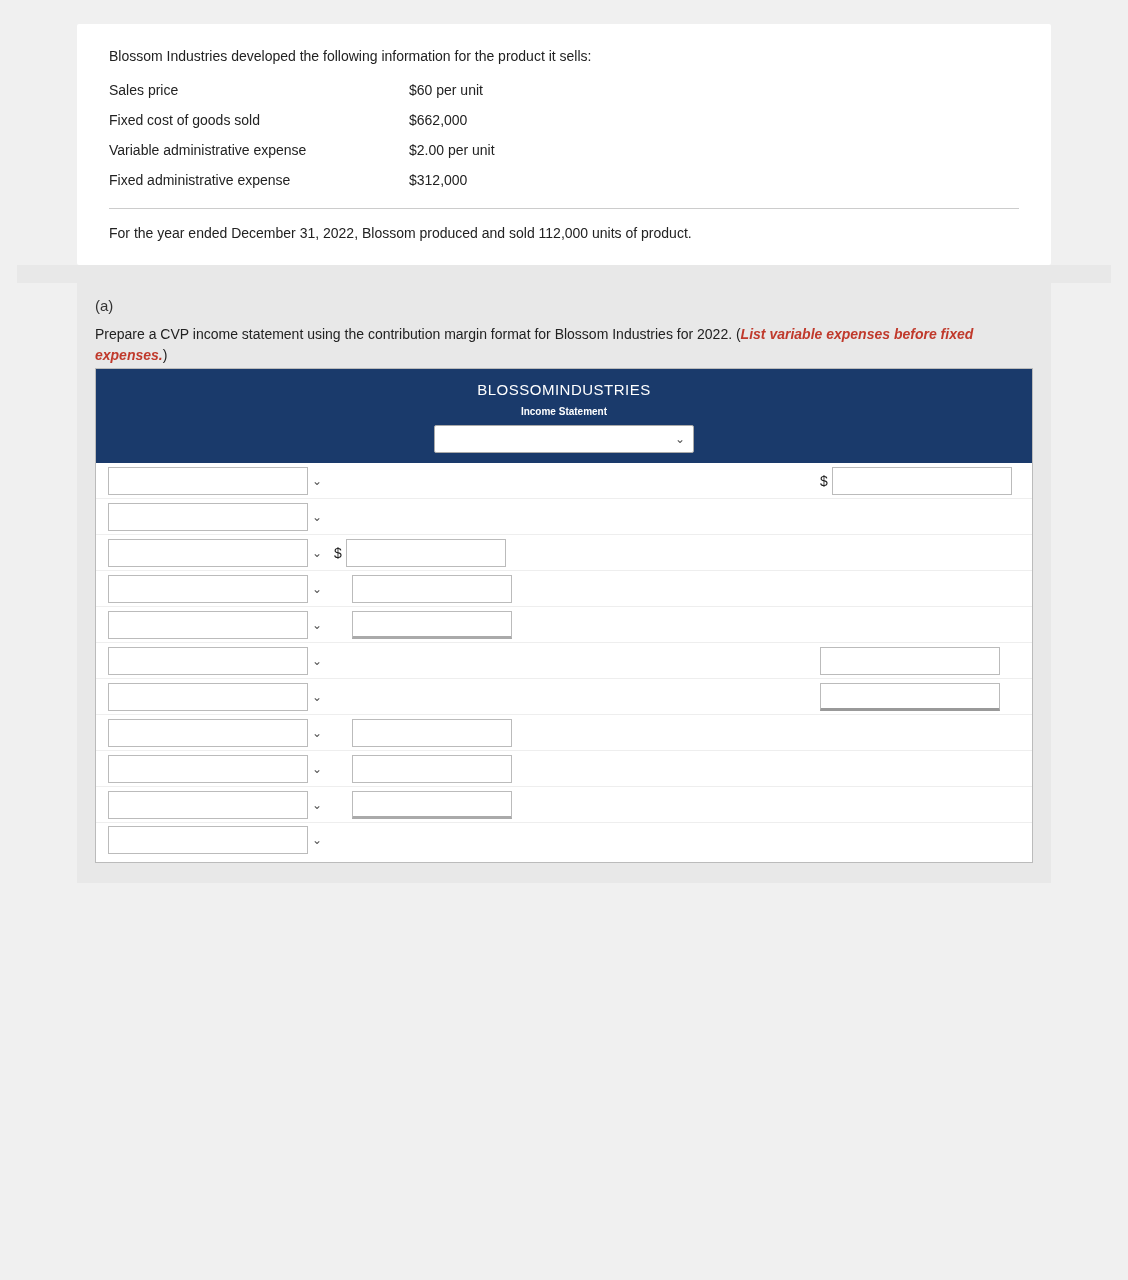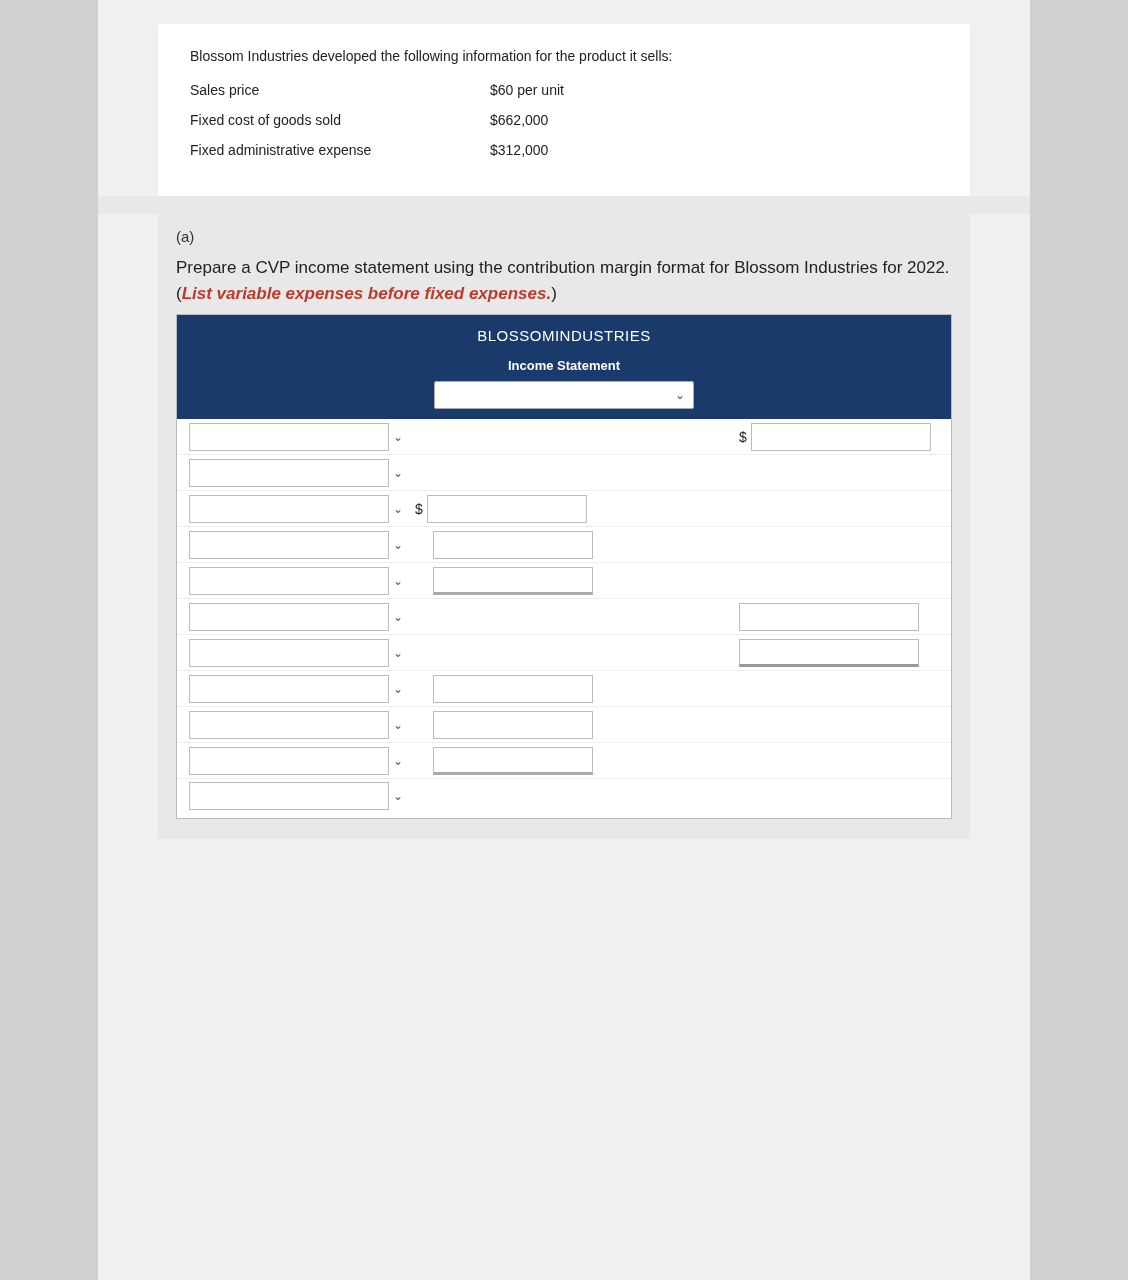--- a/index.html
+++ b/index.html
@@ -7,23 +7,23 @@
       font-family: Arial, sans-serif;
       font-size: 14px;
       background: #d0d0d0;
       color: #222;
       min-height: 1280px;
       width: 1128px;
     }
     .page {
       background: #f0f0f0;
       margin: 0 auto;
-      width: 932px;
+      width: 1128px;
       min-height: 1280px;
-      padding: 24px 0;
+      padding: 24px 17px;
     }
     .card {
       background: #fff;
       margin: 0 60px 0 60px;
       padding: 24px 32px;
       border-radius: 2px;
     }
     .info-table {
       margin-top: 2px;
       width: 100%;
@@ -47,23 +47,23 @@
       margin: 0 60px;
       padding: 14px 18px 0 18px;
     }
     .section-a-label {
       font-size: 15px;
       color: #333;
       font-weight: 500;
       margin-bottom: 10px;
     }
     .instructions {
-      font-size: 17px;
+      font-size: 14px;
       color: #222;
-      margin-bottom: 8px;
+      margin-bottom: 2px;
       line-height: 1.5;
     }
     .instructions strong {
       font-style: italic;
       font-weight: bold;
       color: #c0392b;
     }
     
     .income-stmt-container {
       background: #fff;
@@ -77,23 +77,23 @@
       color: #fff;
       text-align: center;
       padding: 12px 8px 10px 8px;
     }
     .is-header-title {
       font-size: 15px;
       font-weight: normal;
       letter-spacing: 0.5px;
     }
     .is-header-sub {
-      font-size: 13px;
+      font-size: 10px;
       font-weight: bold;
-      margin-top: 14px;
+      margin-top: 8px;
     }
     .is-header-dropdown-row {
       display: flex;
       justify-content: center;
       margin-top: 8px;
     }
     .is-header-dropdown {
       background: #fff;
       border: 1px solid #aaa;
       border-radius: 2px;
@@ -162,25 +162,30 @@
     <div class="info-table">
       <div class="info-row">
         <span class="info-label">Sales price</span>
         <span class="info-value">$60 per unit</span>
       </div>
       <div class="info-row">
         <span class="info-label">Fixed cost of goods sold</span>
         <span class="info-value">$662,000</span>
       </div>
       <div class="info-row">
+        <span class="info-label">Variable administrative expense</span>
+        <span class="info-value">$2.00 per unit</span>
+      </div>
+      <div class="info-row">
         <span class="info-label">Fixed administrative expense</span>
         <span class="info-value">$312,000</span>
       </div>
     </div>
 
+    <p style="margin-top: 20px; font-size:14px; border-top:1px solid #ccc; padding-top:16px;">For the year ended December 31, 2022, Blossom produced and sold 112,000 units of product.</p>
   </div>
 
   <div style="height:18px; background:#e8e8e8; margin: 0 0px;"></div>
   <div class="section-a">
     <div class="section-a-label">(a)</div>
     <p class="instructions">
       Prepare a CVP income statement using the contribution margin format for Blossom Industries for 2022.
       (<strong>List variable expenses before fixed expenses.</strong>)
     </p>
 

